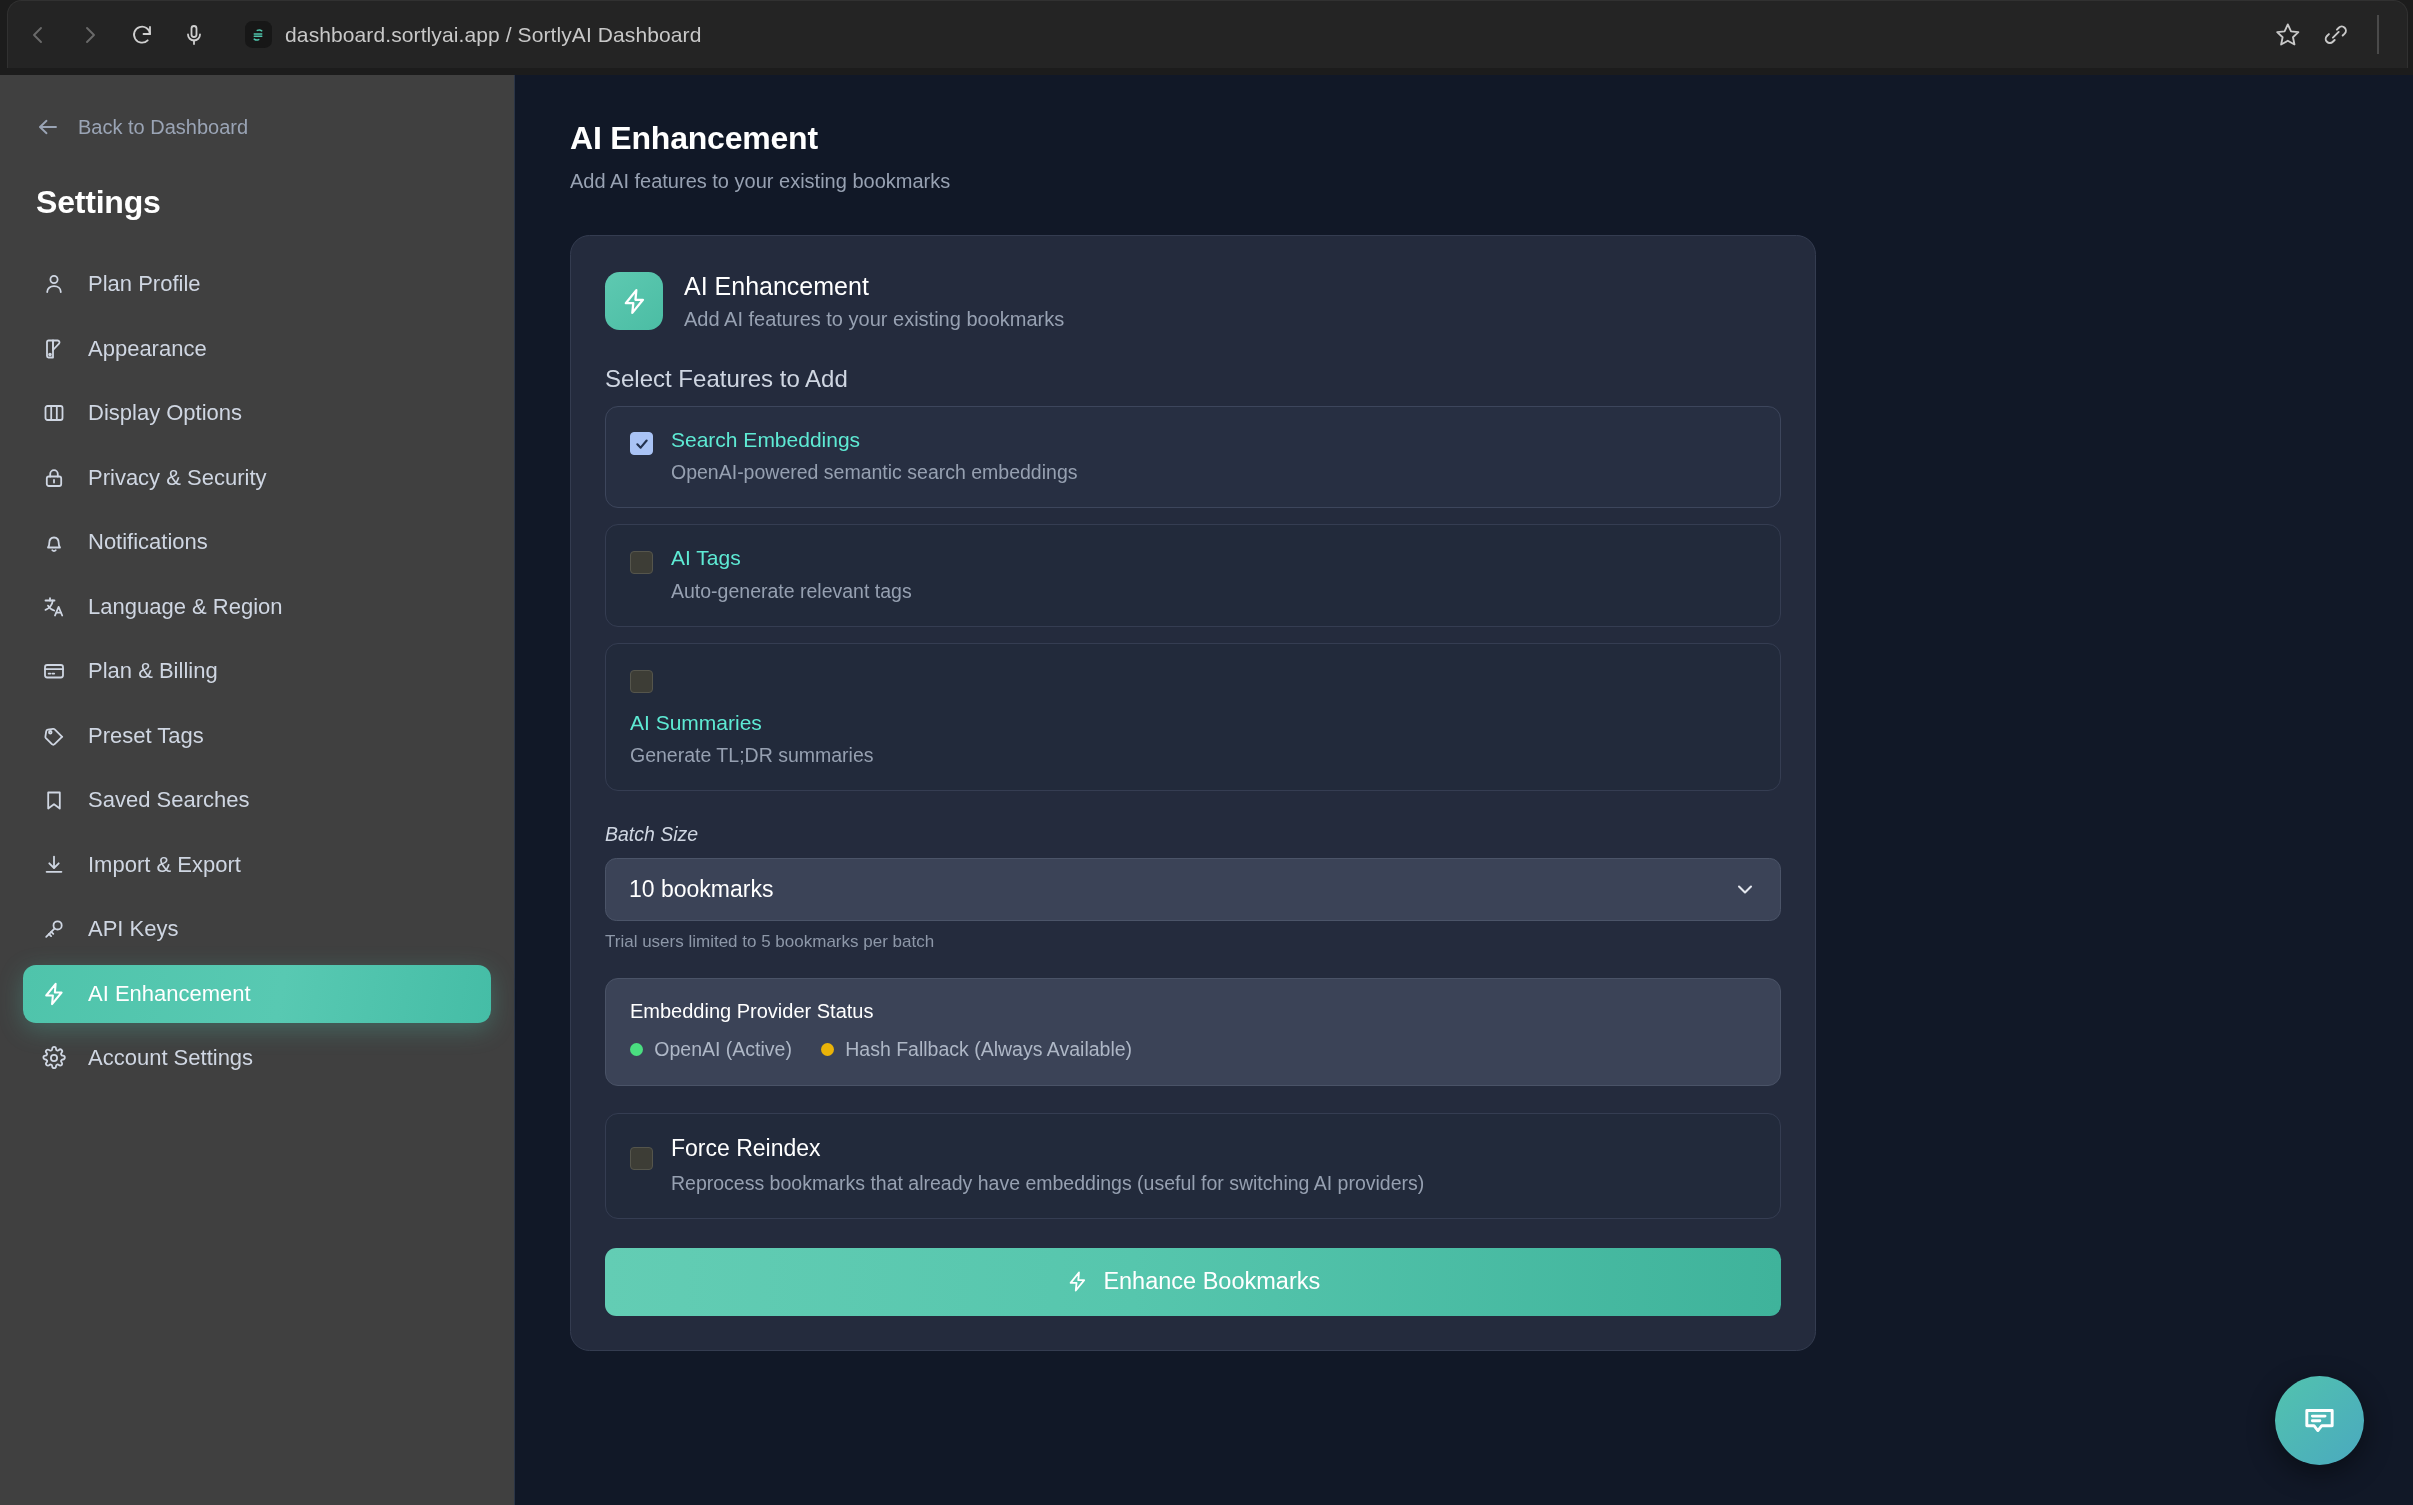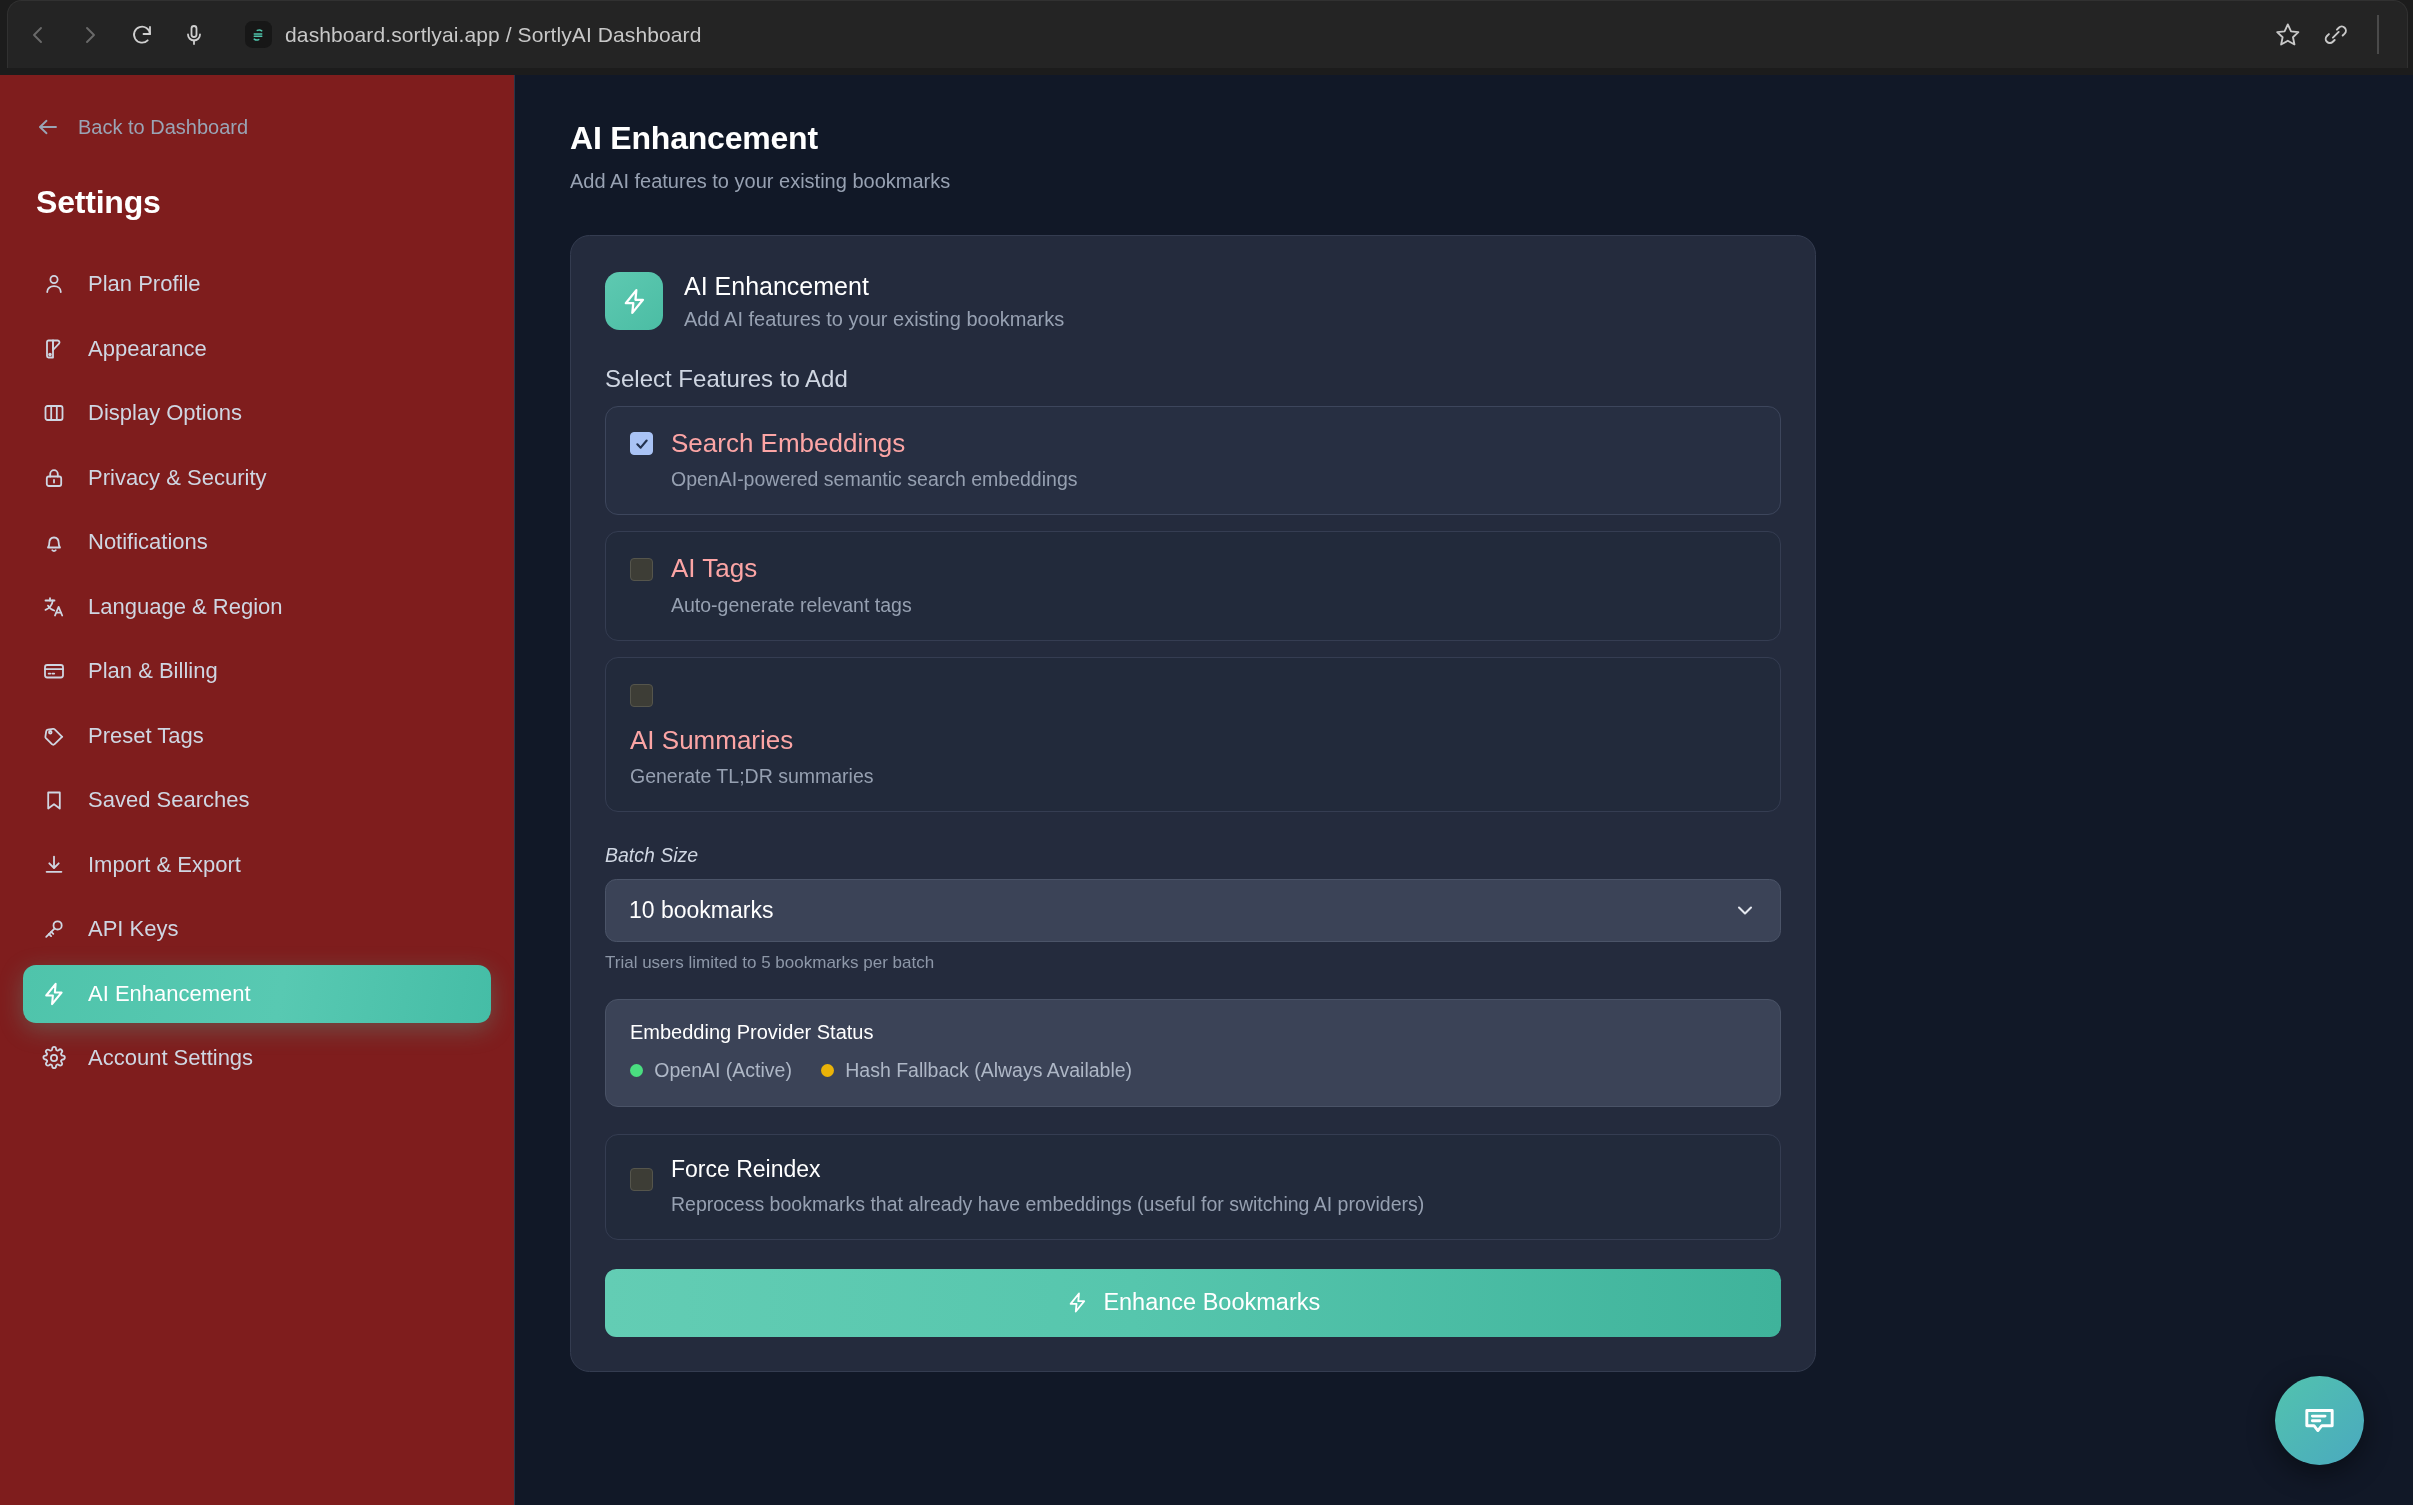--- a/index.html
+++ b/index.html
@@ -61,21 +61,21 @@
   #app {
     position: absolute; left: 0; top: 75px;
     width: 2413px; height: 1431px;
     display: flex;
     background: #111827;
   }
 
   
   #sidebar {
     width: 515px; flex: none;
-    background: #7f1d1d;
+    background: #404040;
     border-right: 0.8px solid #2b3547;
     padding: 29px 0 0 0;
     position: relative;
   }
   #back-row {
     display: flex; align-items: center; gap: 18px;
     margin: 11.3px 0 0 36px;
     color: #9aa4b5; font-size: 20px;
     width: fit-content; cursor: pointer;
   }
@@ -160,21 +160,21 @@
     border-radius: 4px; margin-top: 4.9px;
     background: #3d3d36;
     border: 0.8px solid #55554c;
   }
   .cbx.checked {
     background: #a9c3f5;
     border-color: #a9c3f5;
     display: flex; align-items: center; justify-content: center;
   }
   .cbx.checked svg { display:block; }
-  .feat-name { font-size: 26px; color: #fca5a5; }
+  .feat-name { font-size: 21px; color: #5eead4; }
   .feat-desc { font-size: 19.5px; color: #96a0b1; margin-top: 9.7px; }
 
   .field-label { font-size: 19.5px; color: #cfd6e2; margin-top: 32px; margin-bottom: 11.3px; font-style: italic; }
   #batch-select {
     height: 63px;
     background: #3b4357;
     border: 0.8px solid #4b5468;
     border-radius: 11.3px;
     display: flex; align-items: center;
     padding: 0 23px 0 23px;

